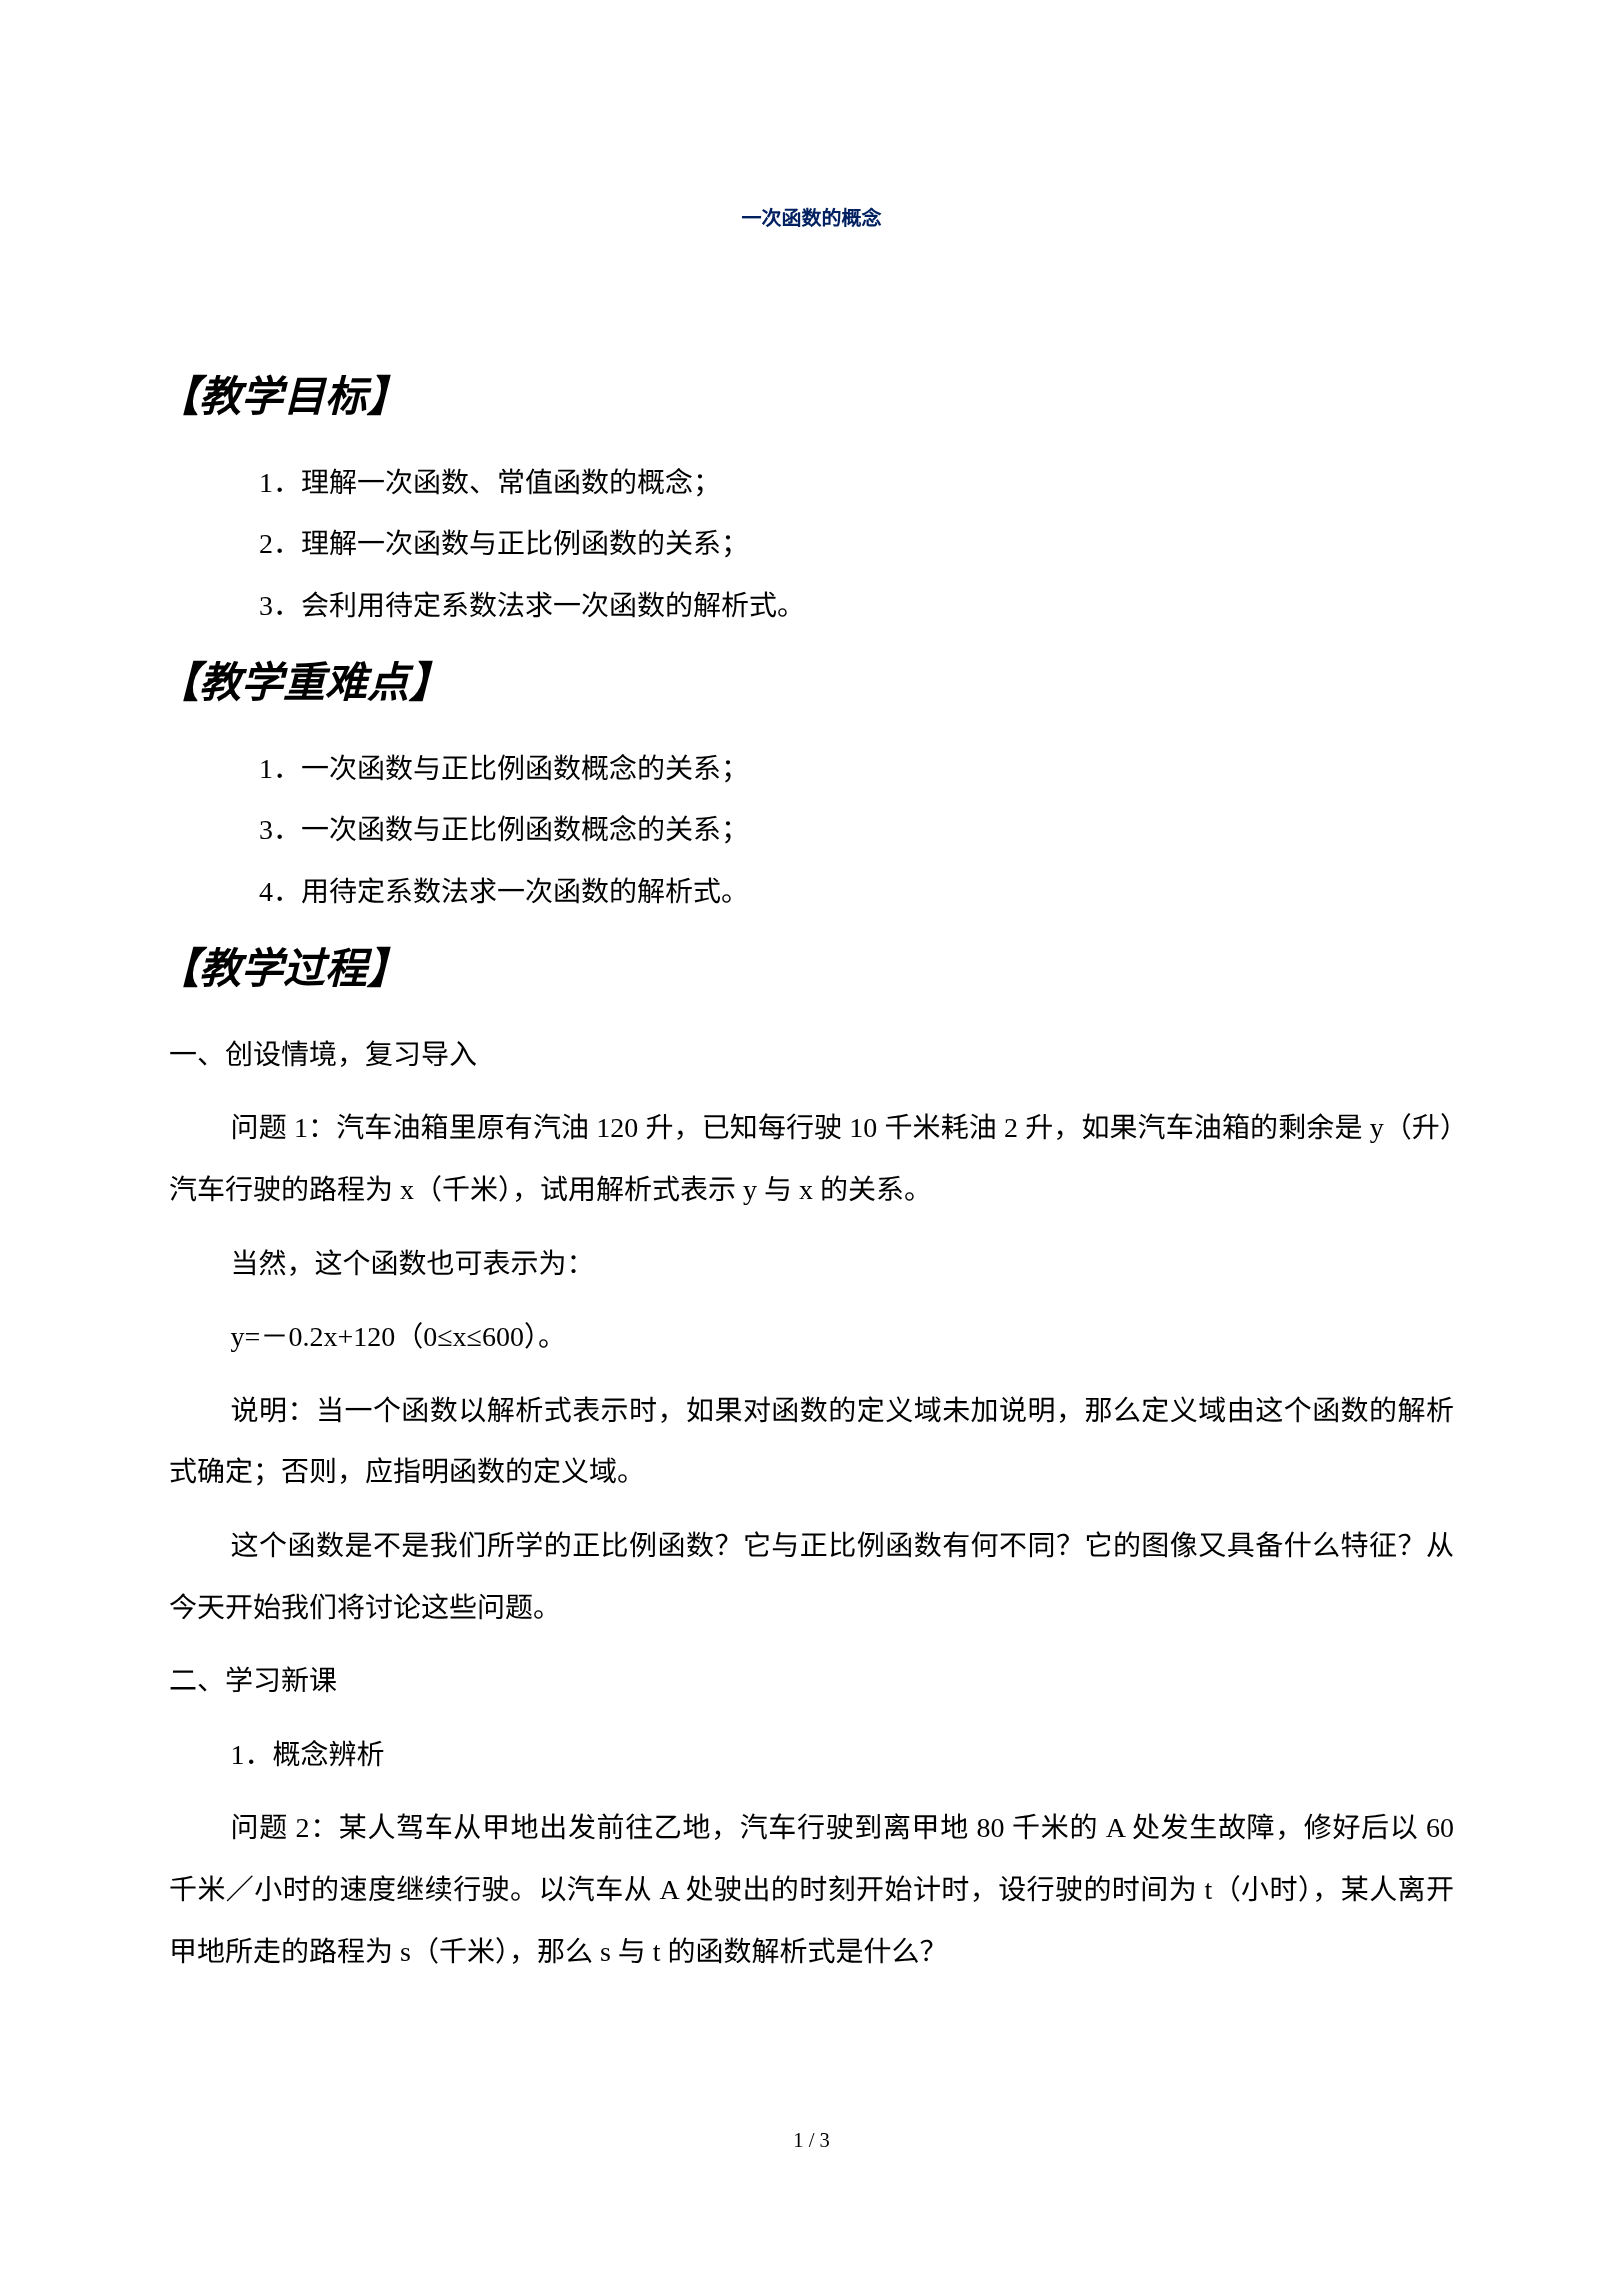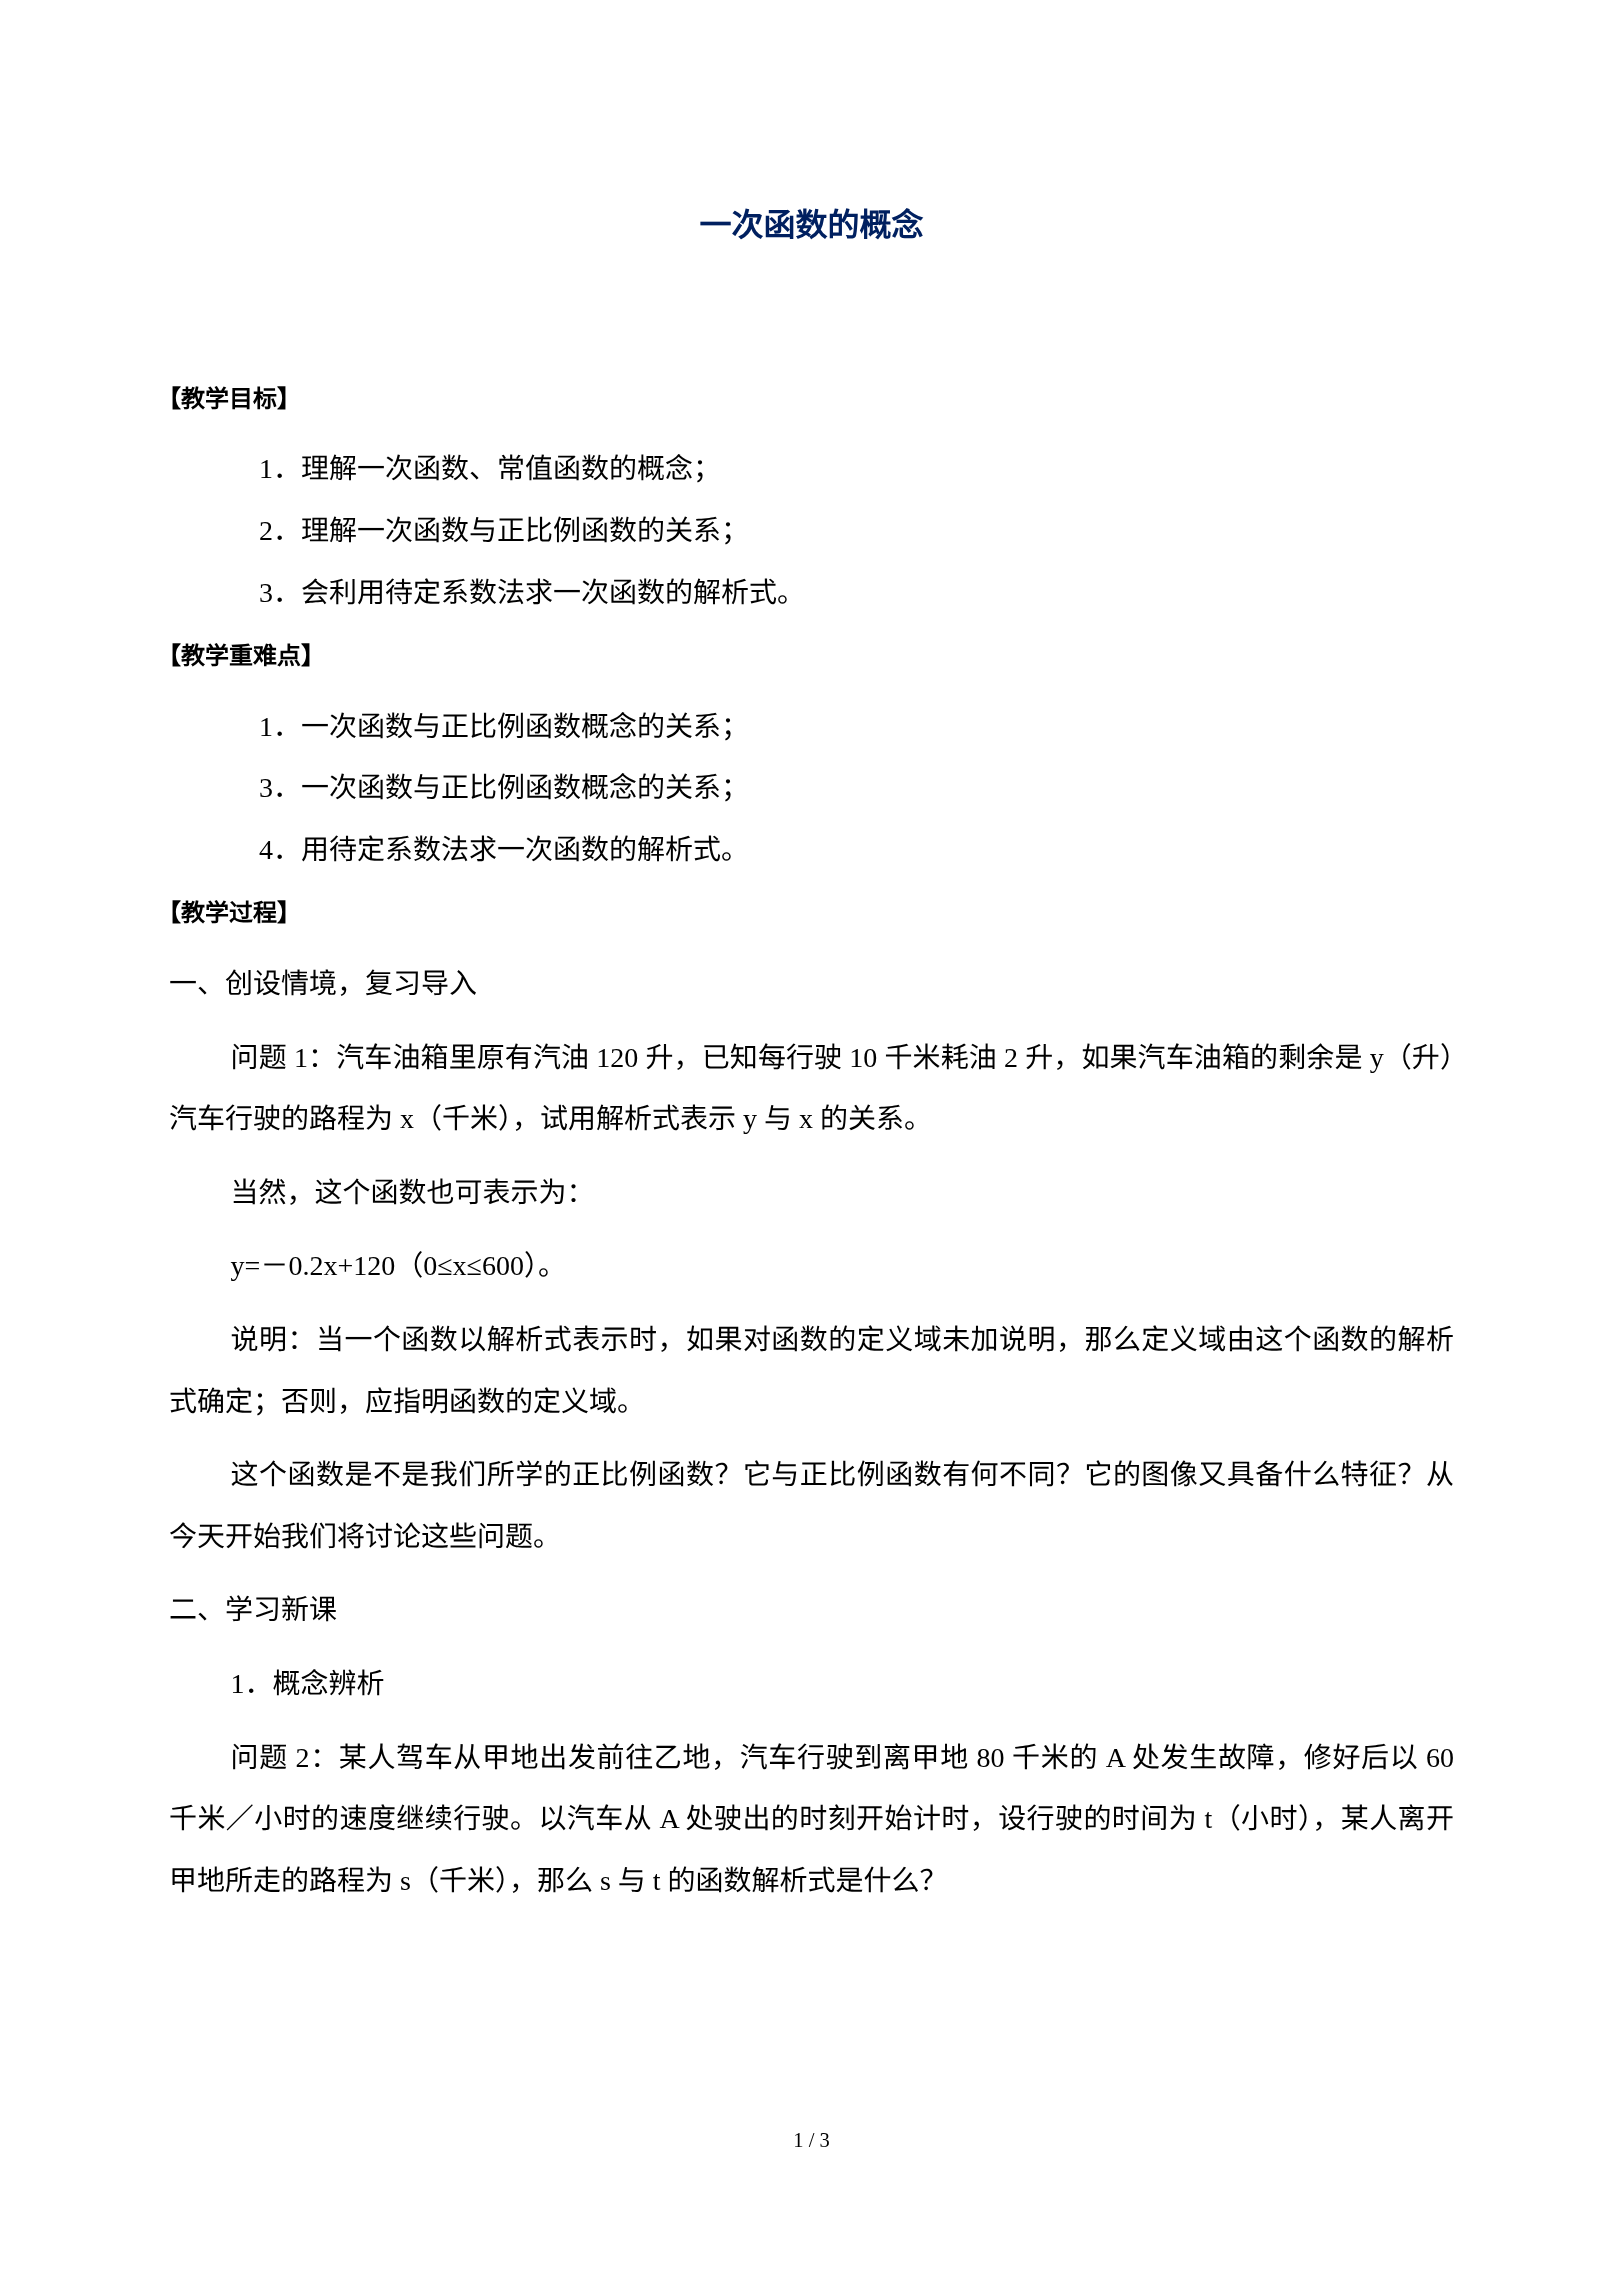--- a/index.html
+++ b/index.html
@@ -18,34 +18,35 @@
     width: 1623px;
     height: 2295px;
     box-sizing: border-box;
     padding: 205px 157px 0 157px;
     background: #ffffff;
     overflow: hidden;
   }
   .doc-title {
     margin: 0 0 133px 0;
     text-align: center;
-    font-size: 32px;
+    font-size: 20px;
     font-weight: 700;
     color: #002060;
     line-height: 1.3;
   }
   .section {
     margin: 0;
   }
   .sec-heading {
     margin: 13.6px 0 20.5px 0;
-    font-size: 24px;
+    font-size: 42px;
     font-weight: 700;
     line-height: 1.6;
     color: #000000;
+    font-style: italic;
   }
   .list-item {
     margin: 0 0 0 102px;
     font-size: 28px;
     line-height: 2.2;
     font-weight: 400;
     font-family: Liberation Serif, serif;
   }
   .para {
     margin: 12px;

